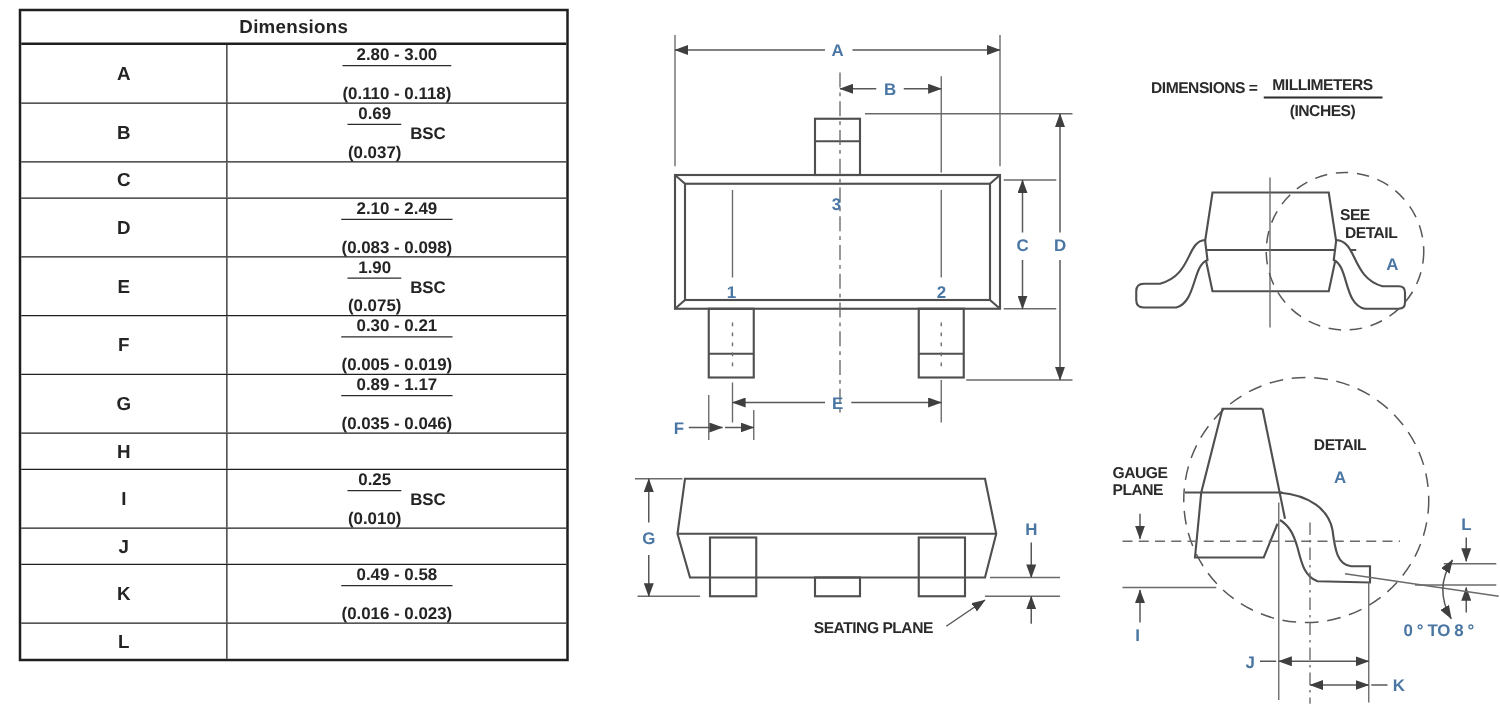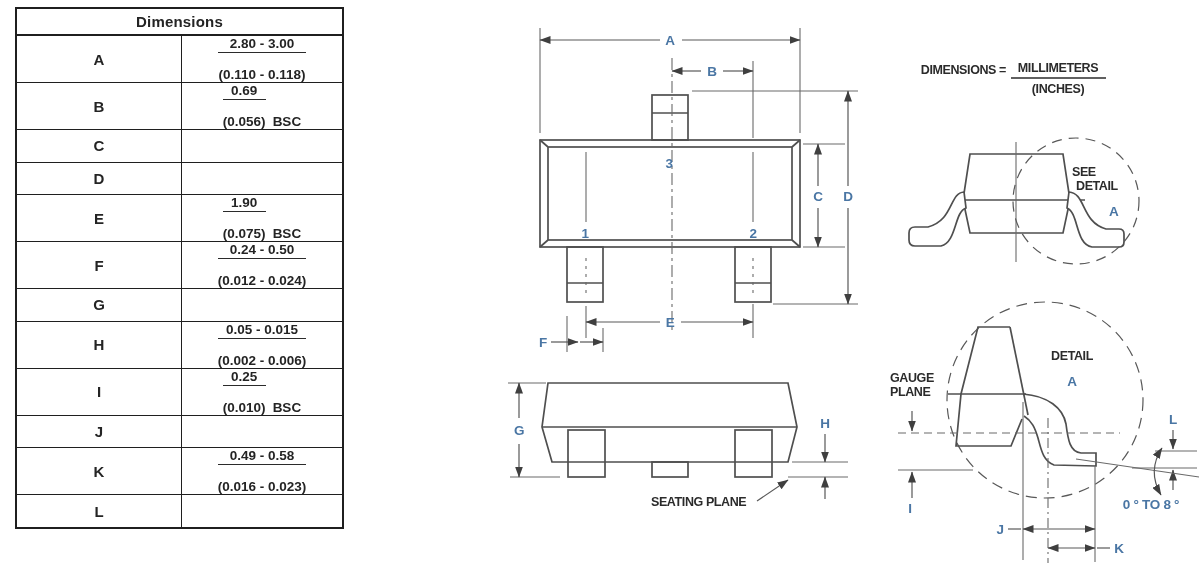--- a/index.html
+++ b/index.html
@@ -1,32 +1,32 @@
 <!DOCTYPE html>
 <html><head>
 <meta charset="utf-8">
 <style>
   html,body{margin:0;padding:0;background:#ffffff;}
   #stage{position:relative;width:1200px;height:565px;background:#ffffff;overflow:hidden;
          font-family:"Liberation Sans",sans-serif;}
 
   
-  .dim-table{position:absolute;left:15px;top:7px;width:329px;height:522px;
+  .dim-table{position:absolute;left:15px;top:7px;width:440px;height:522px;
              border:2px solid #1f1f1f;display:flex;flex-direction:column;
              color:#242424;background:#fff;box-sizing:border-box;}
   .tbl-header{flex:0 0 25px;border-bottom:2px solid #1f1f1f;display:flex;
               align-items:center;justify-content:center;font-weight:bold;
               font-size:15px;letter-spacing:.2px;}
   .tbl-body{flex:1;display:flex;flex-direction:column;}
   .tbl-row{flex:1;display:flex;border-bottom:1.5px solid #1f1f1f;}
   .tbl-row:last-child{border-bottom:none;}
   .cell-letter{flex:0 0 164px;border-right:1.5px solid #1f1f1f;display:flex;
                align-items:center;justify-content:center;font-weight:bold;
                font-size:15px;}
-  .cell-value{flex:1;display:flex;align-items:flex-end;justify-content:center;
+  .cell-value{flex:1;display:flex;align-items:center;justify-content:center;
               gap:7px;font-weight:bold;font-size:13.5px;}
   .frac{display:inline-flex;flex-direction:column;}
   .frac .num{text-align:center;border-bottom:1.6px solid #2b2b2b;padding:0 3px 1px 3px;}
   .frac .den{text-align:center;padding-top:14px;}
   .bsc:empty{display:none;}
 
   
   #drawing{position:absolute;left:420px;top:0;}
   .obj{stroke:#4f4f4f;stroke-width:1.7;fill:none;stroke-linejoin:miter;}
   .objf{stroke:#4f4f4f;stroke-width:1.7;fill:#ffffff;}
@@ -53,69 +53,76 @@
         </span>
 
       </div>
     </div>
 
     <div class="tbl-row">
       <div class="cell-letter">B</div>
       <div class="cell-value">
         <span class="frac">
           <span class="num">0.69</span>
-          <span class="den">(0.056)</span>
+          <span class="den">(0.037)</span>
         </span>
         <span class="bsc">BSC</span>
       </div>
     </div>
 
     <div class="tbl-row">
       <div class="cell-letter">C</div>
     </div>
 
     <div class="tbl-row">
       <div class="cell-letter">D</div>
+      <div class="cell-value">
+        <span class="frac">
+          <span class="num">2.10 - 2.49</span>
+          <span class="den">(0.083 - 0.098)</span>
+        </span>
+
+      </div>
     </div>
 
     <div class="tbl-row">
       <div class="cell-letter">E</div>
       <div class="cell-value">
         <span class="frac">
           <span class="num">1.90</span>
           <span class="den">(0.075)</span>
         </span>
         <span class="bsc">BSC</span>
       </div>
     </div>
 
     <div class="tbl-row">
       <div class="cell-letter">F</div>
       <div class="cell-value">
         <span class="frac">
-          <span class="num">0.24 - 0.50</span>
-          <span class="den">(0.012 - 0.024)</span>
+          <span class="num">0.30 - 0.21</span>
+          <span class="den">(0.005 - 0.019)</span>
         </span>
 
       </div>
     </div>
 
     <div class="tbl-row">
       <div class="cell-letter">G</div>
+      <div class="cell-value">
+        <span class="frac">
+          <span class="num">0.89 - 1.17</span>
+          <span class="den">(0.035 - 0.046)</span>
+        </span>
+
+      </div>
     </div>
 
     <div class="tbl-row">
       <div class="cell-letter">H</div>
-      <div class="cell-value">
-        <span class="frac">
-          <span class="num">0.05 - 0.015</span>
-          <span class="den">(0.002 - 0.006)</span>
-        </span>
-
-      </div>
     </div>
 
     <div class="tbl-row">
       <div class="cell-letter">I</div>
       <div class="cell-value">
         <span class="frac">
           <span class="num">0.25</span>
           <span class="den">(0.010)</span>
         </span>
         <span class="bsc">BSC</span>

